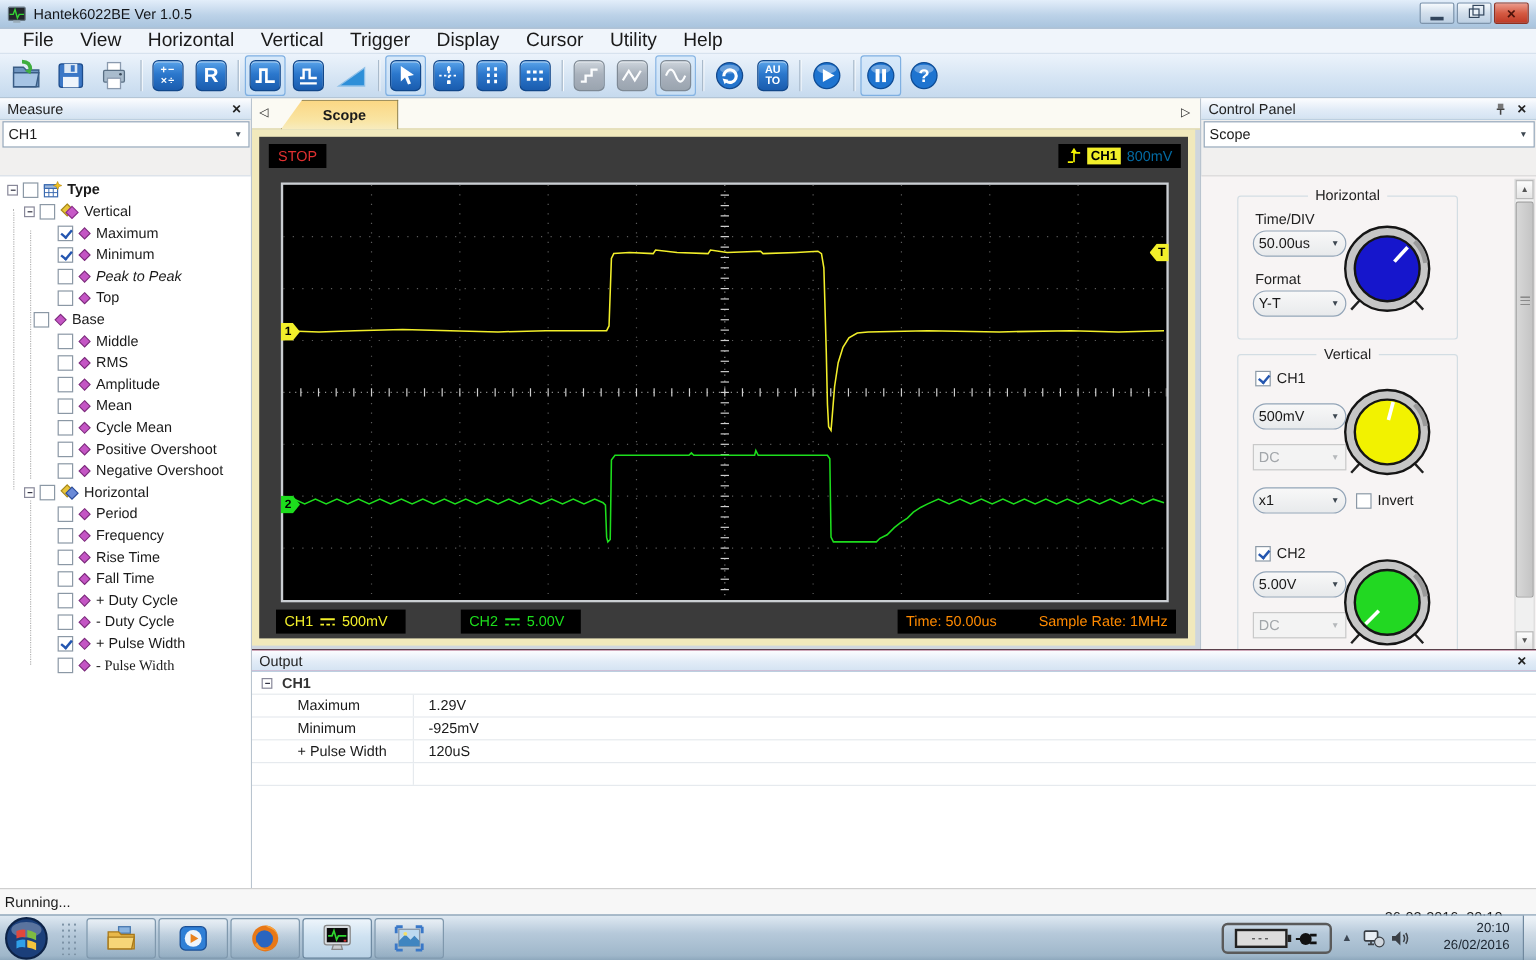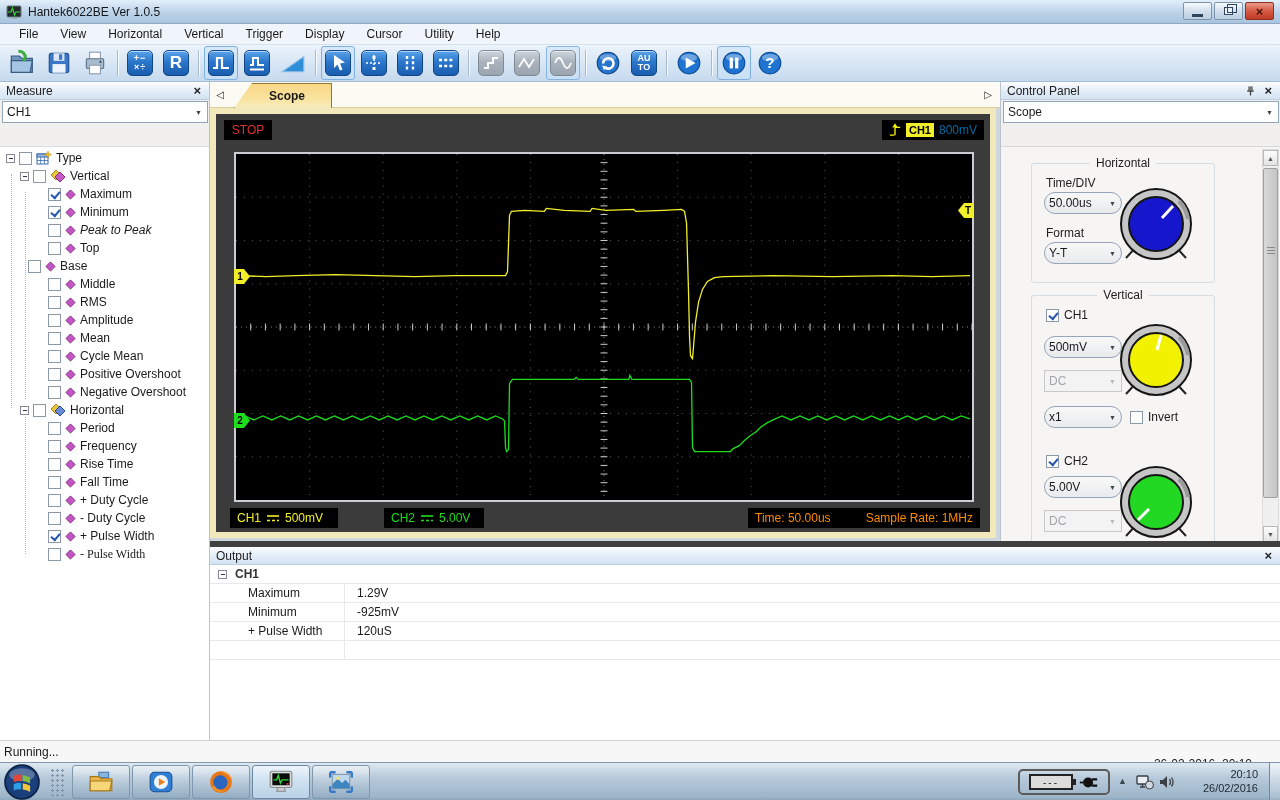--- a/index.html
+++ b/index.html
@@ -17,21 +17,21 @@
   .win-btn { width:29px; height:18px; border-radius:2px; border:1px solid #7e94ab;
     background:linear-gradient(#f6fafd,#d2dfec 50%,#bccfe2); display:flex; align-items:center; justify-content:center; }
   .win-btn.close { background:linear-gradient(#eb9a8b,#d55b43 50%,#bf3a26); border-color:#8e3020; }
   .glyph-min { width:11px; height:3px; background:#31455c; margin-top:8px; }
   .glyph-restore { width:9px; height:8px; border:1.5px solid #31455c; position:relative; background:#e9f1f8; }
   .glyph-restore::before { content:""; position:absolute; left:2px; top:-4px; width:8px; height:7px; border:1.5px solid #31455c; }
   .glyph-close { color:#4d130b; font-weight:bold; font-size:13px; line-height:1; }
 
   #menubar { left:0; top:24px; width:1280px; height:21px; background:#f0f5fb; border-bottom:1px solid #d7e2ee;
     display:flex; align-items:center; padding-left:8px; }
-  .menu-item { padding:2px 11px; font-size:12px; }
+  .menu-item { padding:2px 11px; font-size:16px; }
 
   #toolbar { left:0; top:45px; width:1280px; height:37px;
     background:linear-gradient(#ecf3fb,#d6e5f4 55%,#c6daee); border-bottom:1px solid #a9bccf;
     display:flex; align-items:center; padding-left:6px; gap:2px; }
   .tb-btn { width:34px; height:34px; display:flex; align-items:center; justify-content:center;
     border:1px solid transparent; border-radius:3px; }
   .tb-btn.selected { border-color:#7fb0e2; background:rgba(200,226,250,.55); }
   .tb-btn.disabled { opacity:.9; }
   .tb-btn svg { display:block; }
   .tb-sep { width:1px; height:26px; background:#a9bacb; box-shadow:1px 0 0 rgba(255,255,255,.8); margin:0 3px; }
@@ -94,21 +94,21 @@
     display:flex; align-items:center; justify-content:center; z-index:3; }
   .marker.left { clip-path:polygon(0 0, 62% 0, 100% 50%, 62% 100%, 0 100%); padding-right:4px; }
   .marker.right { clip-path:polygon(38% 0, 100% 0, 100% 100%, 38% 100%, 0 50%); padding-left:4px; }
   #strip-bottom { position:absolute; left:8px; right:8px; bottom:2px; height:22px; }
   #ch1-box { position:absolute; left:6px; top:0; width:108px; gap:5px; }
   #ch2-box { position:absolute; left:160px; top:0; width:100px; gap:5px; }
   #time-box { position:absolute; right:2px; top:0; width:232px; justify-content:space-between; }
   .dcsym { width:14px; height:10px; }
 
   
-  #output-panel { left:210px; top:541px; width:1070px; height:199px; background:#be185d; z-index:6; border-top:6px solid #404040; }
+  #output-panel { left:210px; top:541px; width:1070px; height:199px; background:#be185d; z-index:6; border-top:1px solid #404040; }
   #output-body { position:absolute; top:18px; left:0; right:0; bottom:0; background:#fff; }
   .out-row { height:19px; display:flex; align-items:center; border-bottom:1px solid #e6eaee; font-size:12px; }
   .out-row .name { width:135px; padding-left:38px; border-right:1px solid #e6eaee; align-self:stretch; display:flex; align-items:center; }
   .out-row .val { padding-left:12px; }
   #out-group { gap:8px; padding-left:8px; font-weight:bold; color:#333; }
 
   
   #control-panel { left:1000px; top:82px; width:280px; height:463px; background:#f1f0ef; border-left:1px solid #b9c4cf; }
   #cp-combo { position:absolute; left:2px; top:19px; width:276px; }
   #cp-body { position:absolute; left:0; top:64px; width:280px; bottom:0; background:#f7f4f4; border-top:1px solid #d8d8d8; overflow:hidden; }
@@ -353,21 +353,21 @@
   <div id="measure-tree">
       <div class="tree-row" style="padding-left: 6px;">
         <span class="minusbox"></span>
         <span class="cb"></span>
         <svg class="ticon" viewBox="0 0 16 14">
           <rect x="1" y="3" width="11" height="10" fill="#fff" stroke="#3a6ab0"></rect>
           <rect x="1" y="3" width="11" height="3" fill="#9db8dd" stroke="#3a6ab0"></rect>
           <path d="M1 9.5 h11 M4.7 6 v7 M8.4 6 v7" stroke="#3a6ab0" stroke-width=".8"></path>
           <path d="M12 0 l1 2.6 2.6 1 -2.6 1 -1 2.6 -1 -2.6 -2.6 -1 2.6 -1z" fill="#f0c020" stroke="#b08000" stroke-width=".4"></path>
         </svg>
-        <span class="lbl" style="font-weight:normal">Type</span>
+        <span class="lbl" style="font-weight:bold">Type</span>
       </div>
       <div class="tree-row" style="padding-left: 20px;">
         <span class="minusbox"></span>
         <span class="cb"></span>
         <svg class="ticon" viewBox="0 0 16 14">
           <path d="M6 1 L11 6 L6 11 L1 6Z" fill="#e9c53a" stroke="#a8881a"></path>
           <path d="M10 3 L15 8 L10 13 L5 8Z" fill="#c75ac7" stroke="#8a2a8a"></path>
         </svg>
         <span class="lbl">Vertical</span>
       </div>

